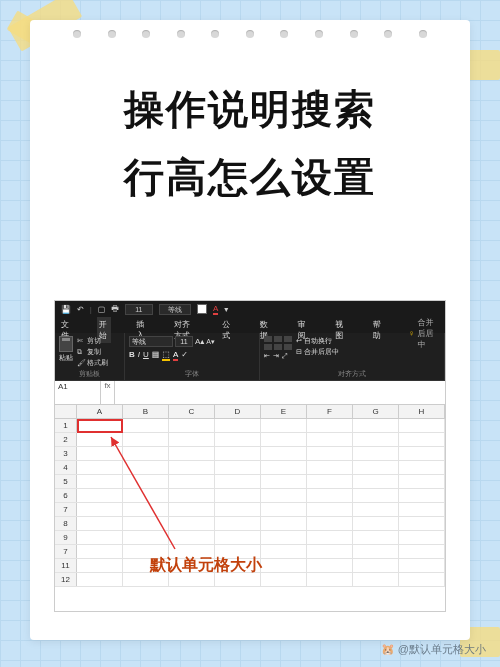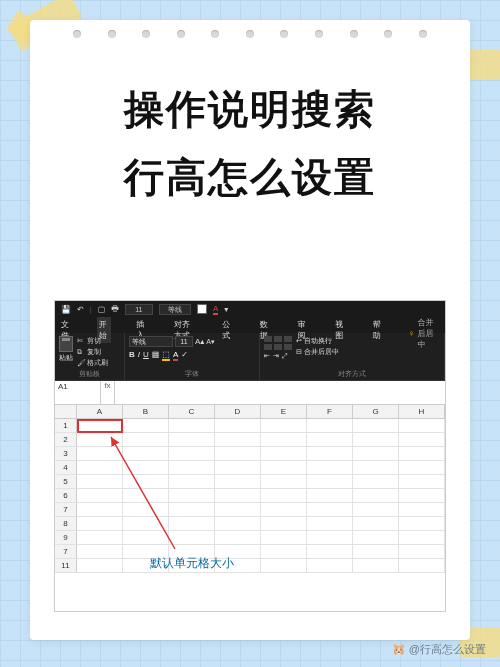--- a/index.html
+++ b/index.html
@@ -151,22 +151,23 @@
   }
   .arrow-svg {
     position: absolute;
     left: 50px; top: 26px;
     width: 120px; height: 120px;
     pointer-events: none;
   }
   .annotation {
     position: absolute;
     left: 95px; top: 150px;
-    font-size: 12px;
-    color: #0369a1;
+    font-size: 16px;
+    color: #c2410c;
+    font-weight: bold;
   }
   .watermark {
     position: absolute;
     right: 14px; bottom: 10px;
     font-size: 11px; color: #5a6a78;
     display: flex; align-items: center; gap: 3px;
     opacity: 0.85;
   }
 </style>
 </head>
@@ -439,20 +440,31 @@
             <div class="rh">11</div>
             <div class="cell"></div>
             <div class="cell"></div>
             <div class="cell"></div>
             <div class="cell"></div>
             <div class="cell"></div>
             <div class="cell"></div>
             <div class="cell"></div>
             <div class="cell"></div>
           </div>
+          <div class="row">
+            <div class="rh">12</div>
+            <div class="cell"></div>
+            <div class="cell"></div>
+            <div class="cell"></div>
+            <div class="cell"></div>
+            <div class="cell"></div>
+            <div class="cell"></div>
+            <div class="cell"></div>
+            <div class="cell"></div>
+          </div>
         </div>
 
       <div class="a1-highlight"></div>
 
       <svg class="arrow-svg">
         <defs>
           <marker id="ah" markerWidth="8" markerHeight="8" refX="6" refY="3" orient="auto">
             <path d="M0,0 L6,3 L0,6 Z" fill="#e03030"></path>
           </marker>
         </defs>
@@ -460,14 +472,14 @@
       </svg>
 
       <div class="annotation">默认单元格大小</div>
     </div>
 
   </div>
 </div>
 
 <div class="watermark">
   <span>🐹</span>
-  <span>@行高怎么设置</span>
+  <span>@默认单元格大小</span>
 </div>
 
 </body></html>

